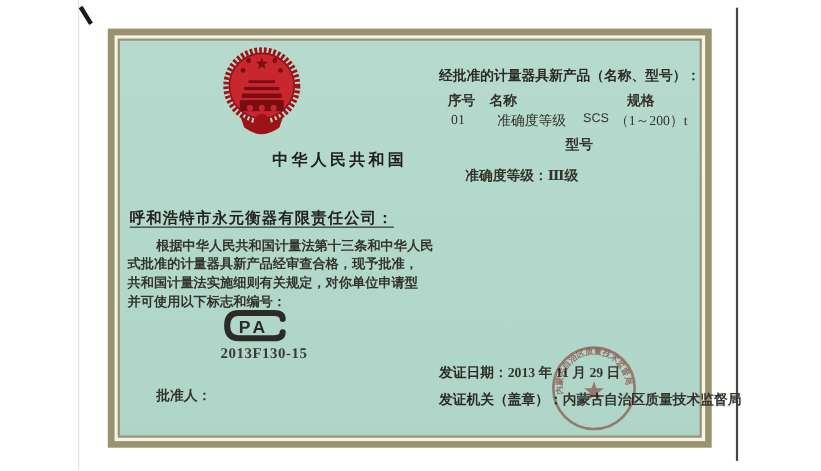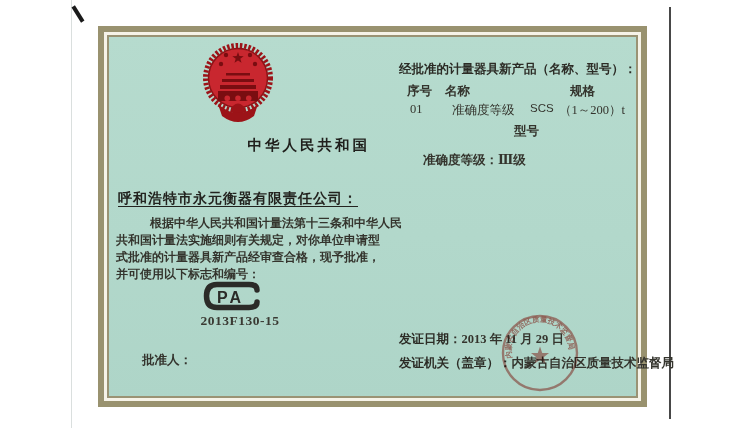--- a/index.html
+++ b/index.html
@@ -26,21 +26,21 @@
   .country{left:0;top:104px;width:266px;text-align:right;
     font-family:"Liberation Sans","DejaVu Sans",sans-serif;
     font-size:14.5px;font-weight:700;letter-spacing:3px;color:#20201d;}
   .title{left:0;top:124px;width:266px;text-align:center;
     font-family:"Liberation Sans","DejaVu Sans",sans-serif;
     font-size:18.5px;font-weight:700;letter-spacing:3.5px;color:#1d1d1a;}
   .company{left:14px;top:158px;font-size:14px;font-weight:700;letter-spacing:1px;
     color:#23231f;text-decoration:underline;text-underline-offset:3px;}
   .para{left:12px;top:183px;width:286px;font-size:12px;font-weight:600;color:#34342d;}
   .para div{position:static;white-space:nowrap;line-height:17px;}
-  .para .indent{padding-left:26px;text-align:right;}
+  .para .indent{padding-left:26px;}
   .cpa-svg{left:98px;top:249px;width:64px;height:30px;}
   .cpa-number{left:88px;top:281px;width:96px;text-align:center;
     font-size:13.5px;font-weight:600;letter-spacing:0.5px;color:#3a3a33;}
   .approver{left:38px;top:320px;font-size:12.5px;font-weight:600;color:#34342d;}
 
   .intro{left:295px;top:29px;font-size:12.5px;font-weight:700;color:#2c2c26;}
   .th,.td{font-size:12.5px;color:#34342d;white-space:nowrap;}
   .th{font-weight:700;}
   .h-idx{left:303px;top:51px;} .h-name{left:341px;top:51px;}
   .h-model{left:410px;top:51px;margin-top:40px;} .h-spec{left:466px;top:51px;}
@@ -83,22 +83,22 @@
     <rect x="48" y="53.5" width="5.5" height="5.5" rx="2.5" fill="#c9272f"></rect>
     <circle cx="40" cy="68" r="6.5" fill="#9c1318"></circle>
     <path d="M20 62 Q40 80 60 62 L56 74 Q40 86 24 74 Z" fill="#9c1318"></path>
   </svg>
 
   <div class="country">中华人民共和国</div>
   <div class="company">呼和浩特市永元衡器有限责任公司：</div>
 
   <div class="para">
     <div class="indent">根据中华人民共和国计量法第十三条和中华人民</div>
+    <div>式批准的计量器具新产品经审查合格，现予批准，</div>
     <div>共和国计量法实施细则有关规定，对你单位申请型</div>
-    <div>式批准的计量器具新产品经审查合格，现予批准，</div>
     <div>并可使用以下标志和编号：</div>
   </div>
 
   <svg class="cpa-svg" viewBox="0 0 64 30">
     <path d="M55 9 Q55 3.5 47 3.5 H15 Q4.5 3.5 4.5 15 Q4.5 26.5 15 26.5 H47 Q55 26.5 55 21" fill="none" stroke="#2b2b28" stroke-width="5.5" stroke-linecap="round"></path>
     <text x="15" y="21.5" font-family="Liberation Sans, sans-serif" font-size="16" font-weight="bold" letter-spacing="3" fill="#2b2b28">PA</text>
   </svg>
   <div class="cpa-number">2013F130-15</div>
 
   <div class="approver">批准人：</div>

